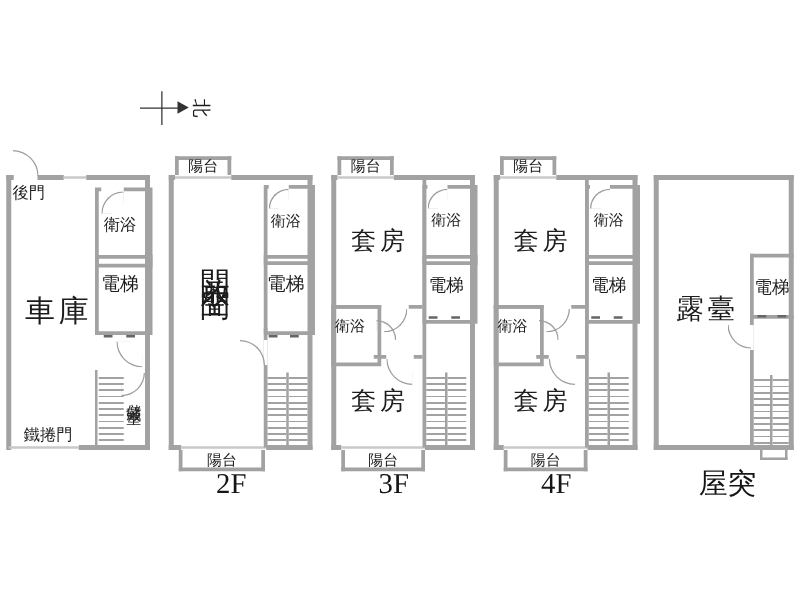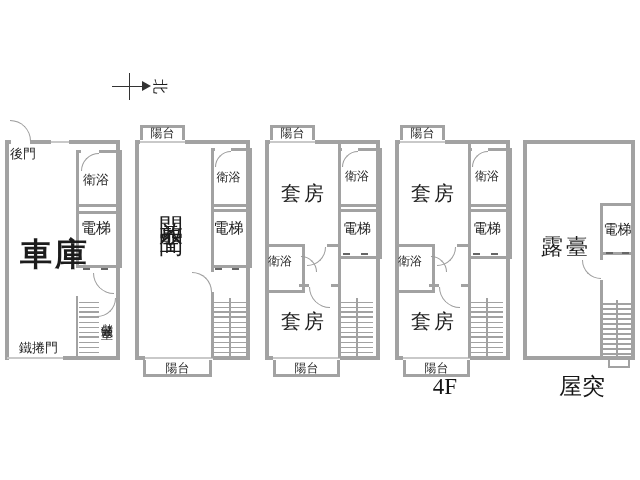--- a/index.html
+++ b/index.html
@@ -60,21 +60,21 @@
     <div class="room" style="left:71px;top:64px;width:40px;height:58px;"></div>
     <div class="tick" style="left:78px;top:128px;"></div>
     <div class="tick" style="left:96px;top:128px;"></div>
     <div class="arc bl" style="left:88px;top:133px;width:20px;height:20px;"></div>
     <div class="w" style="left:71px;top:156px;width:2px;height:62px;"></div>
     <div class="stairs" style="left:74px;top:158px;width:20px;height:59px;"></div>
     <div class="arc br" style="left:92px;top:158px;width:18px;height:18px;"></div>
     <div class="lbl" style="left:5px;top:7px;font-size:13px;">後門</div>
     <div class="lbl c" style="left:71px;top:33px;width:40px;font-size:13px;">衛浴</div>
     <div class="lbl c" style="left:71px;top:80px;width:40px;font-size:15px;">電梯</div>
-    <div class="lbl" style="left:15px;top:98px;font-size:32px;letter-spacing:3px;font-weight:bold;">車庫</div>
+    <div class="lbl" style="left:15px;top:98px;font-size:24px;letter-spacing:3px;">車庫</div>
     <div class="lbl vlbl" style="left:96px;top:174px;height:42px;font-size:12px;letter-spacing:2px;">儲藏室</div>
     <div class="lbl" style="left:14px;top:201px;font-size:13px;">鐵捲門</div>
   </div>
 
   <div class="plan" style="left:135px;top:140px;width:115px;height:220px;">
     <div class="w" style="left:5px;top:-15px;width:45px;height:3px;"></div>
     <div class="w" style="left:5px;top:-15px;width:3px;height:15px;"></div>
     <div class="w" style="left:47px;top:-15px;width:3px;height:15px;"></div>
     <div class="lbl c" style="left:8px;top:-13px;width:39px;font-size:12px;">陽台</div>
     <div class="w" style="left:0;top:0;width:5px;height:4px;"></div>
@@ -207,16 +207,18 @@
     <div class="stairs" style="left:80px;top:160px;width:13px;height:56px;"></div>
     <div class="stairs" style="left:95px;top:160px;width:13px;height:56px;"></div>
     <div class="w" style="left:93px;top:160px;width:2px;height:56px;"></div>
     <div class="w" style="left:85px;top:220px;width:2px;height:8px;"></div>
     <div class="w" style="left:85px;top:226px;width:22px;height:2px;"></div>
     <div class="w" style="left:105px;top:220px;width:2px;height:8px;"></div>
     <div class="lbl" style="left:18px;top:96px;font-size:22px;letter-spacing:3px;">露臺</div>
     <div class="lbl c" style="left:78px;top:82px;width:33px;font-size:14px;">電梯</div>
   </div>
 
+  <div class="floorlbl" style="left:155px;top:375px;width:60px;">2F</div>
+  <div class="floorlbl" style="left:285px;top:375px;width:60px;">3F</div>
   <div class="floorlbl" style="left:415px;top:375px;width:60px;">4F</div>
   <div class="floorlbl" style="left:545px;top:375px;width:74px;">屋突</div>
 
 </div>
 
 </body></html>

